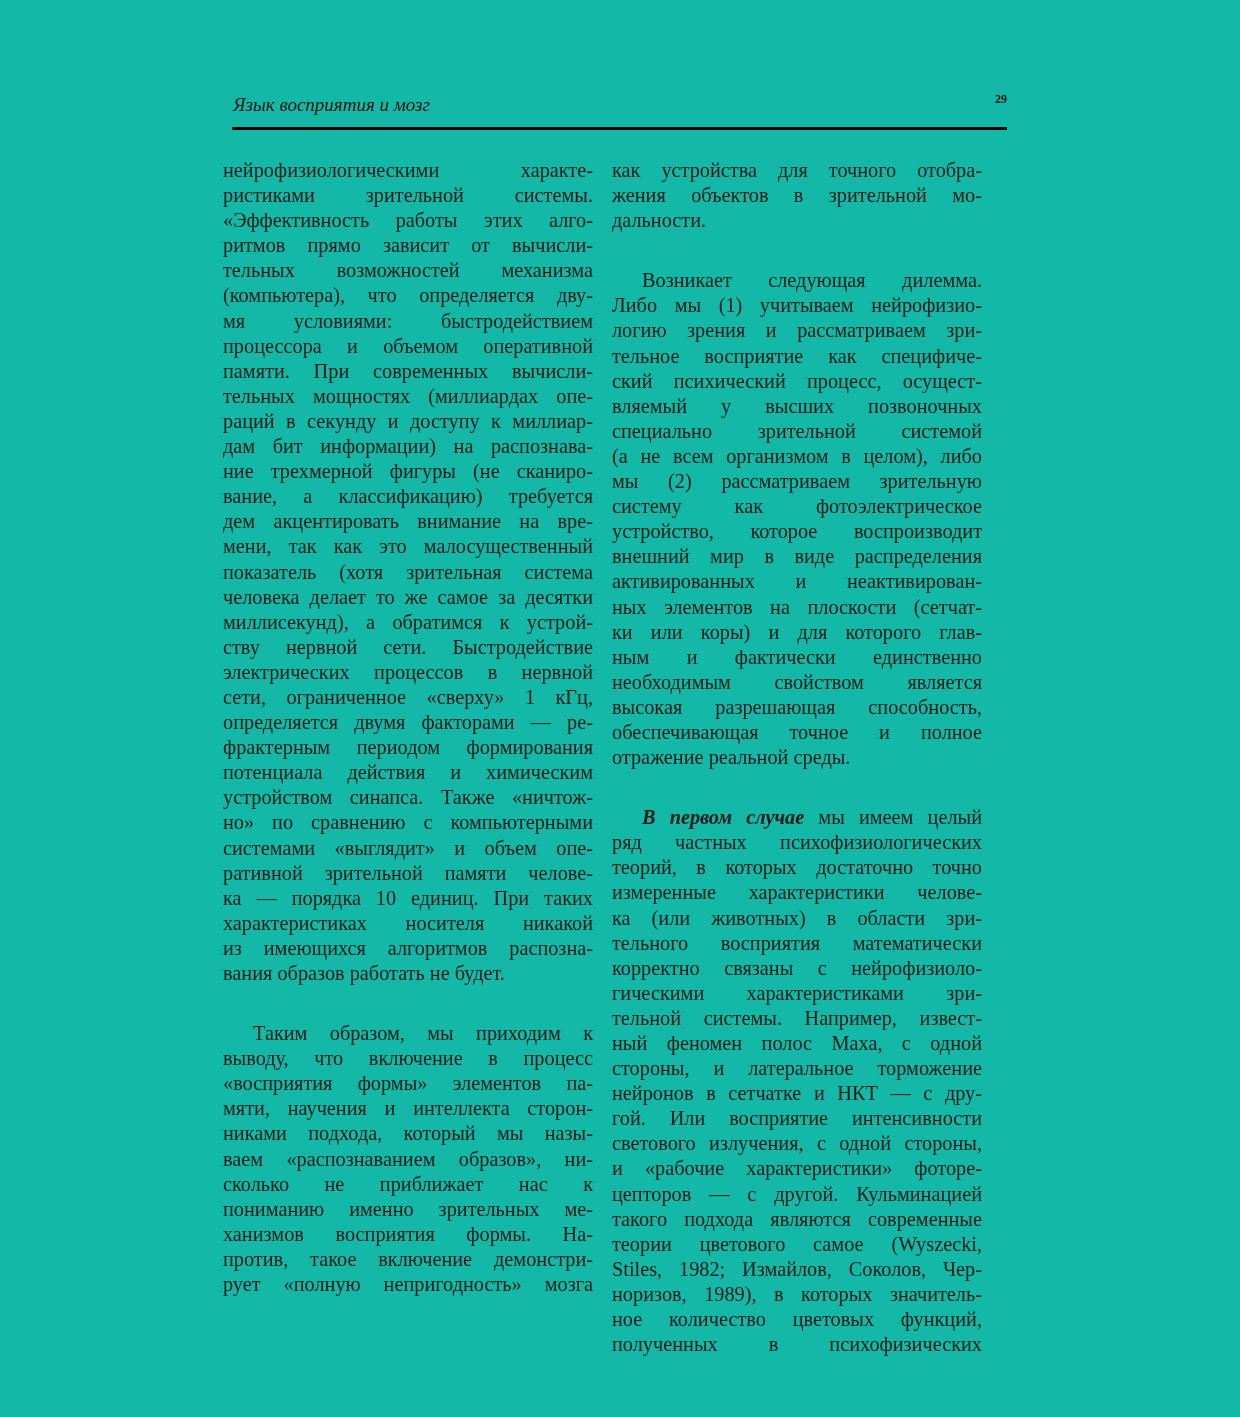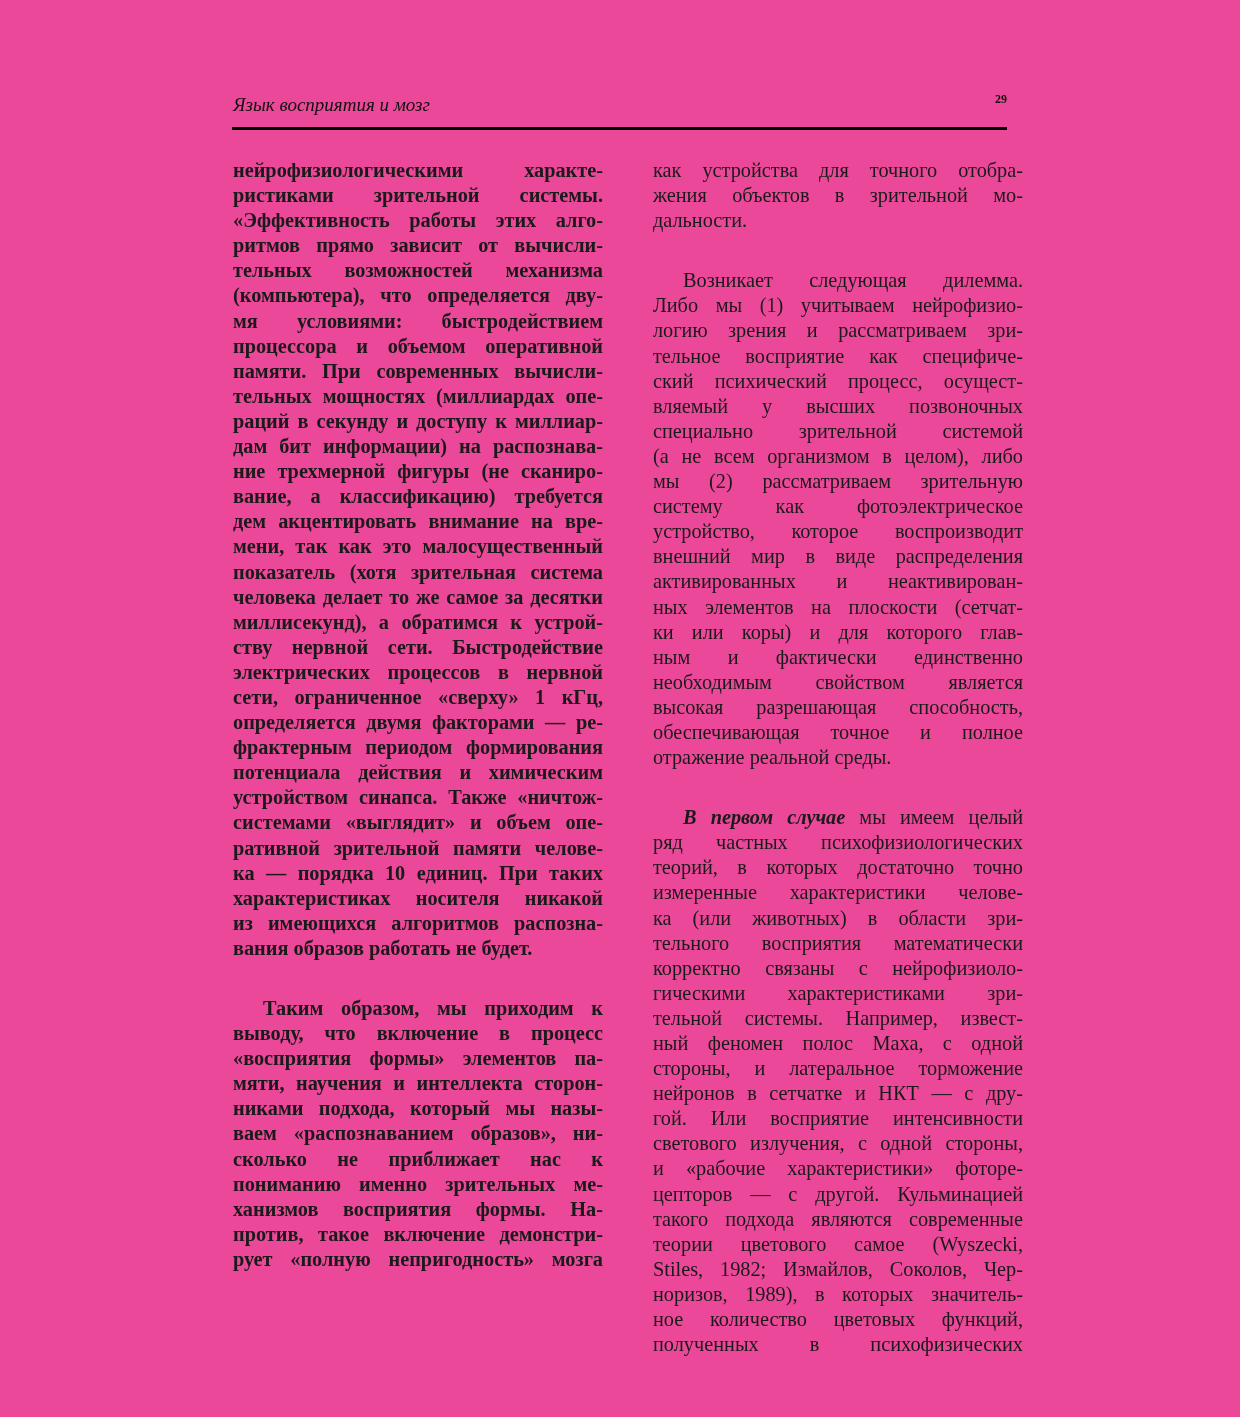--- a/index.html
+++ b/index.html
@@ -1,31 +1,31 @@
 <!DOCTYPE html>
 <html><head>
 <meta charset="utf-8">
 <style>
   html, body { margin: 0; padding: 0; background: #ffffff; }
   body { width: 1240px; height: 1417px; position: relative; overflow: hidden; }
-  .page { position: absolute; left: 0; top: 0; width: 1240px; height: 1417px; background: #ec4899; }
+  .page { position: absolute; left: 0; top: 0; width: 1240px; height: 1417px; background: #14b8a6; }
   .running-head {
     position: absolute; left: 233px; top: 92px; width: 774px; height: 30px;
     font-family: "Liberation Serif", "DejaVu Serif", serif; color: #111;
   }
   .running-title { position: absolute; left: 0; top: 2px; font-style: italic; font-size: 19px; }
   .page-number { position: absolute; right: 0; top: 0; font-weight: bold; font-size: 12px; }
   .head-rule { position: absolute; left: 232px; top: 127px; width: 775px; height: 3px; background: #000; }
   .column {
     position: absolute; top: 158px; width: 370px;
     font-family: "Liberation Serif", "DejaVu Serif", serif;
     font-size: 20.3px; line-height: 25.1px; color: #1a1a1a;
   }
-  .col-left { left: 233px; font-weight: bold; }
-  .col-right { left: 653px; }
+  .col-left { left: 223px; }
+  .col-right { left: 612px; }
   .line { display: block; white-space: nowrap; text-align: justify; text-align-last: justify; height: 25.1px; overflow: visible; }
   .line.last { text-align-last: left; }
   .line.indent { padding-left: 30px; margin-top: 35px; }
   .bold-italic { font-weight: bold; font-style: italic; }
 </style>
 </head>
 <body>
 
 <div class="page">
 
@@ -55,20 +55,21 @@
     <span class="line">показатель (хотя зрительная система</span>
     <span class="line">человека делает то же самое за десятки</span>
     <span class="line">миллисекунд), а обратимся к устрой-</span>
     <span class="line">ству нервной сети. Быстродействие</span>
     <span class="line">электрических процессов в нервной</span>
     <span class="line">сети, ограниченное «сверху» 1 кГц,</span>
     <span class="line">определяется двумя факторами — ре-</span>
     <span class="line">фрактерным периодом формирования</span>
     <span class="line">потенциала действия и химическим</span>
     <span class="line">устройством синапса. Также «ничтож-</span>
+    <span class="line">но» по сравнению с компьютерными</span>
     <span class="line">системами «выглядит» и объем опе-</span>
     <span class="line">ративной зрительной памяти челове-</span>
     <span class="line">ка — порядка 10 единиц. При таких</span>
     <span class="line">характеристиках носителя никакой</span>
     <span class="line">из имеющихся алгоритмов распозна-</span>
     <span class="line last">вания образов работать не будет.</span>
     <span class="line indent">Таким образом, мы приходим к</span>
     <span class="line">выводу, что включение в процесс</span>
     <span class="line">«восприятия формы» элементов па-</span>
     <span class="line">мяти, научения и интеллекта сторон-</span>

